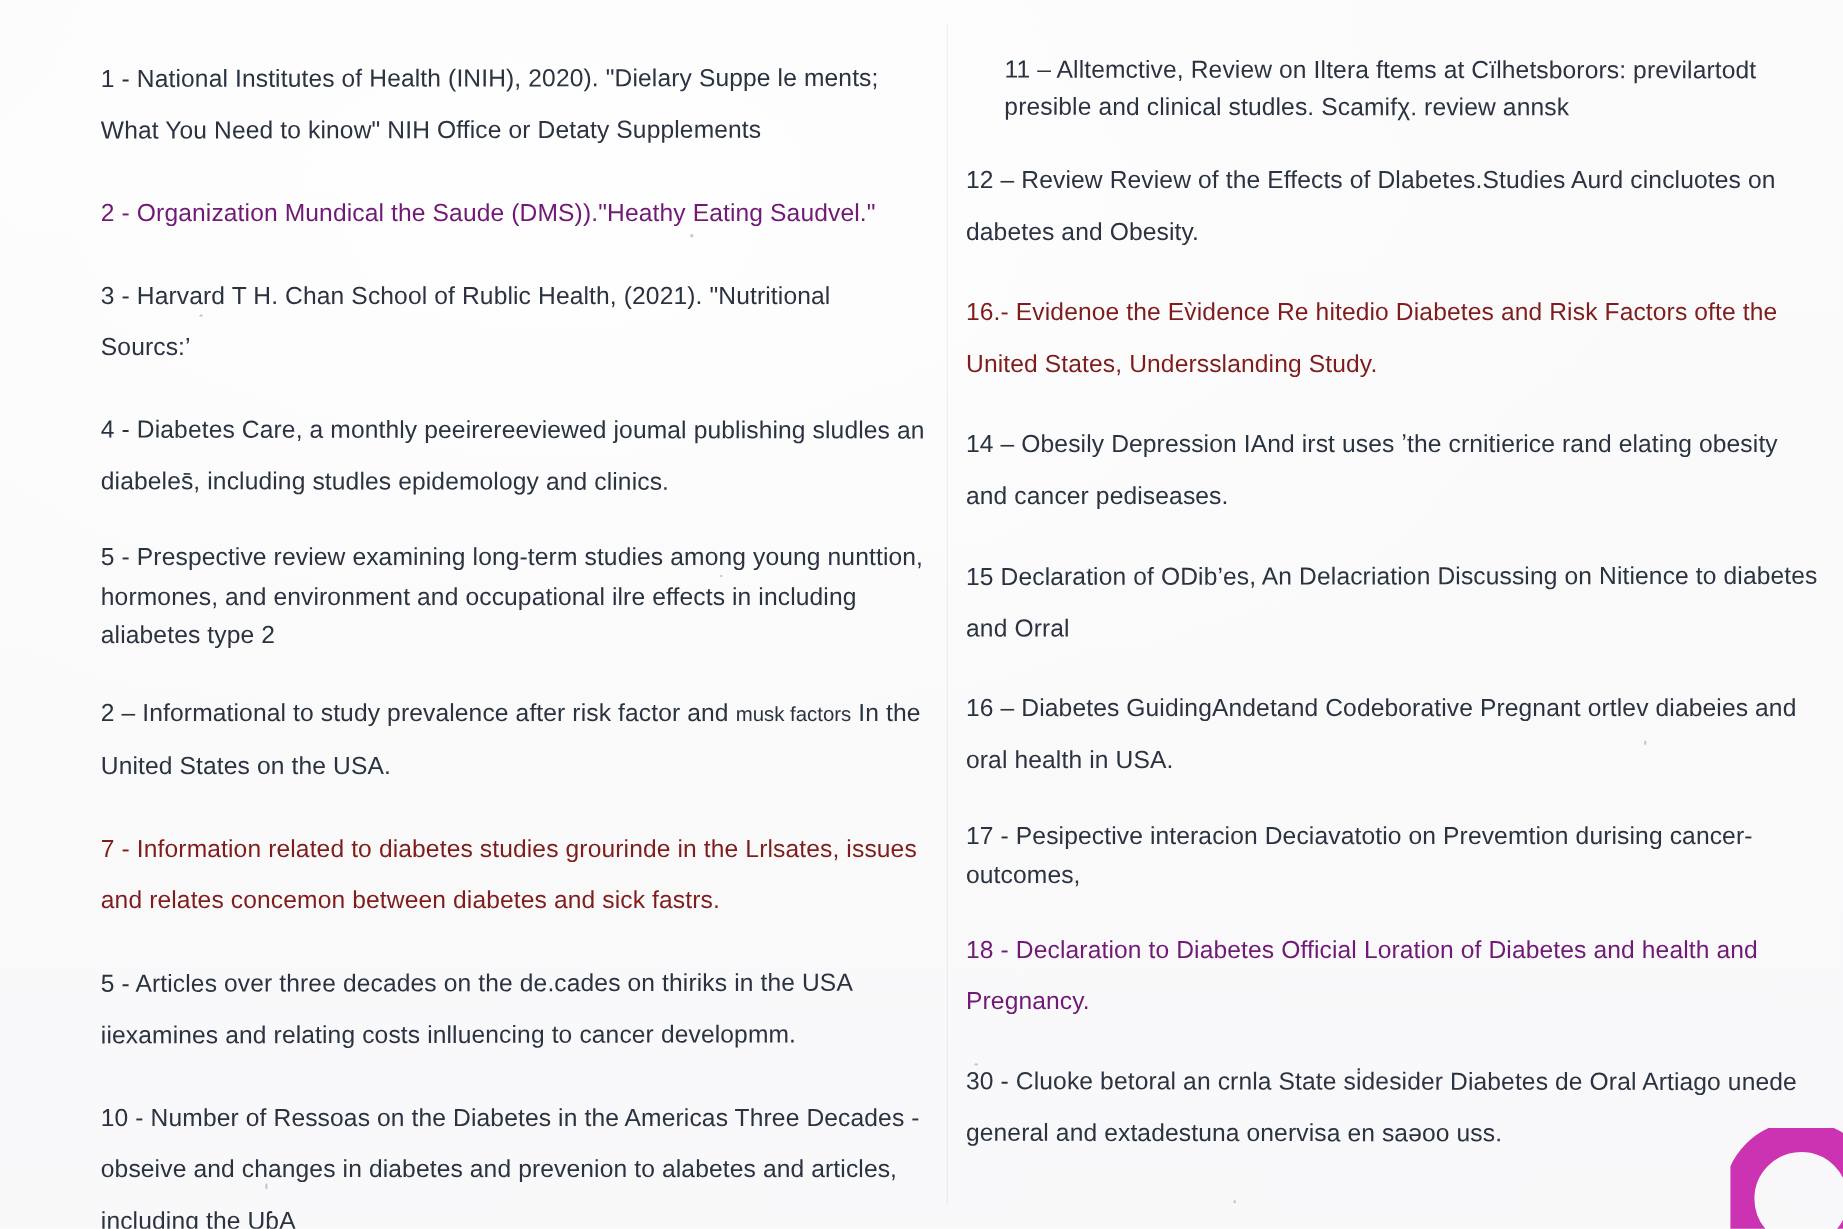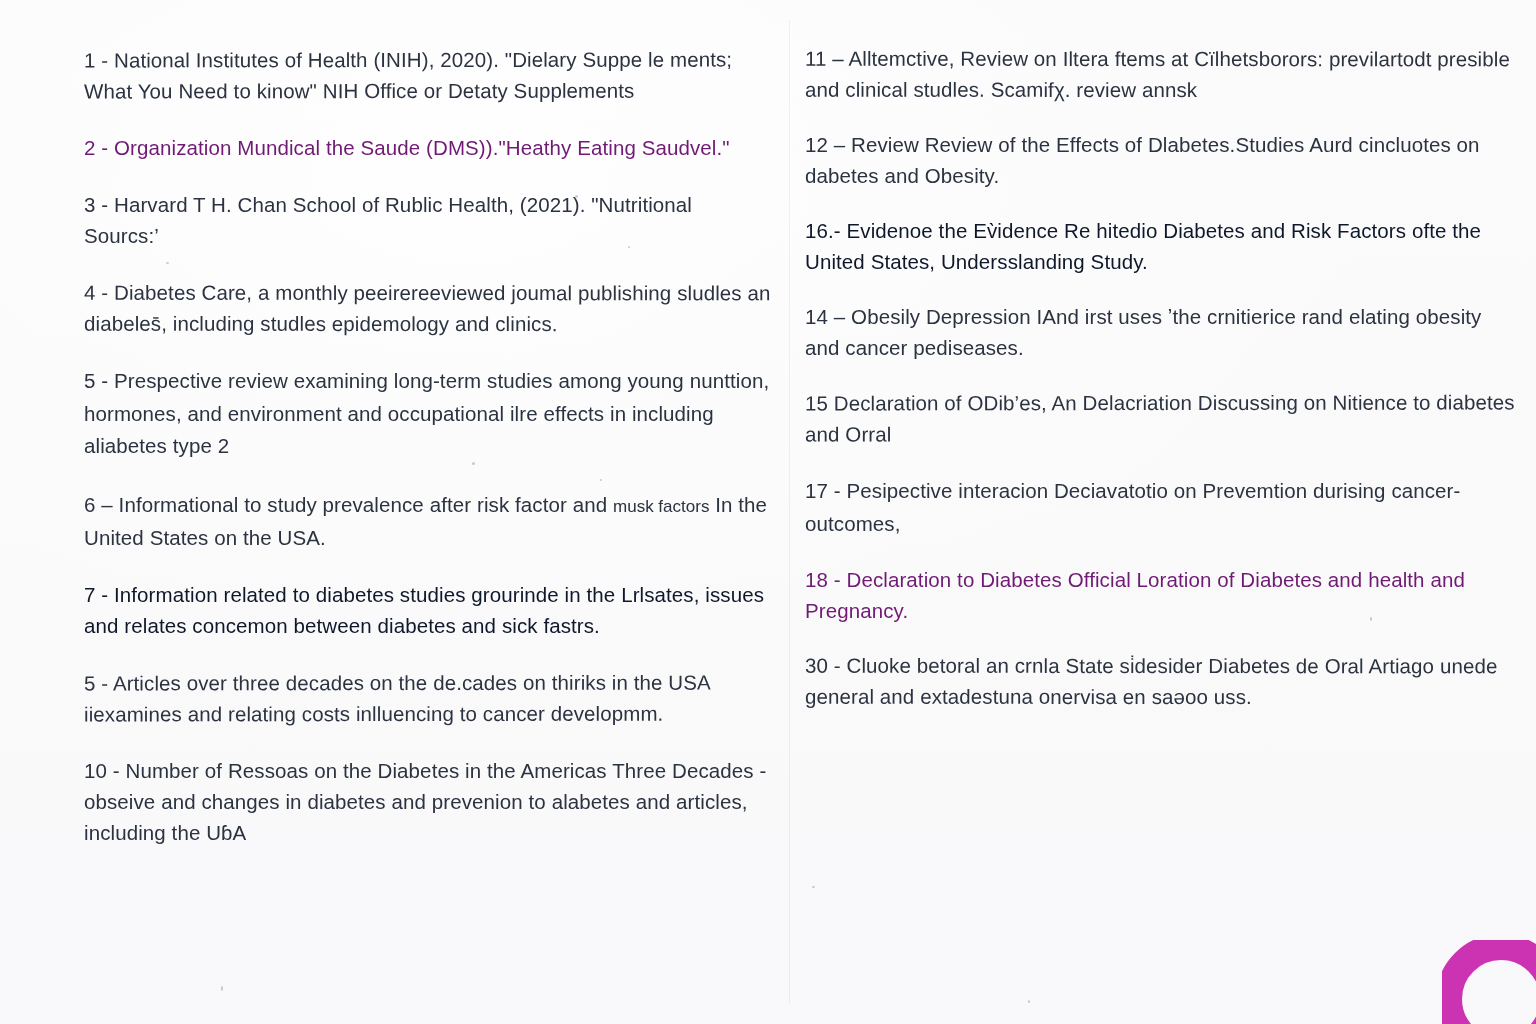--- a/index.html
+++ b/index.html
@@ -61,37 +61,37 @@
     padding: 44px 18px 0 84px;
   }
   #column-right {
     width: 746px;
     padding: 44px 20px 0 15px;
   }
 
   .reference-entry {
     color: #2b3240;
     font-size: 20.5px;
-    line-height: 31px;
+    line-height: 43px;
     letter-spacing: 0.1px;
     margin: 0 0 27px 0;
     text-indent: 0;
     -webkit-font-smoothing: antialiased;
     text-rendering: optimizeLegibility;
   }
 
   #column-left .reference-entry { margin-bottom: 26px; }
   #column-right .reference-entry { margin-bottom: 24px; }
 
   
-  .reference-entry.tight  { line-height: 30.5px; }
+  .reference-entry.tight  { line-height: 30.5px; margin-left: 32px; }
   .reference-entry.loose  { line-height: 32.5px; margin-top: 26px; }
   .reference-entry.skew-a { transform: rotate(-0.08deg); }
   .reference-entry.skew-b { transform: rotate(0.06deg); }
-  .reference-entry.faint  { color: #0f172a; }
+  .reference-entry.faint  { color: #7f1d1d; }
   .reference-entry.dark   { color: #701a75; }
 
   .reference-entry .small-run {
     font-size: 17px;
     letter-spacing: 0;
   }
 
   
   #corner-mark {
     position: absolute;
@@ -126,21 +126,21 @@
       <p class="reference-entry skew-a">1 - National Institutes of Health (INIH), 2020). "Dielary Suppe le ments; What You Need to kinow" NIH Office or Detaty Supplements</p>
 
       <p class="reference-entry dark">2 - Organization Mundical the Saude (DMS))."Heathy Eating Saudvel."</p>
 
       <p class="reference-entry">3 - Harvard T H. Chan School of Rublic Health, (2021). "Nutritional Sourcs:’</p>
 
       <p class="reference-entry skew-b">4 - Diabetes Care, a monthly peeirereeviewed joumal  publishing sludles an diabeles̄, including studles epidemology and clinics.</p>
 
       <p class="reference-entry loose">5 - Prespective review examining long-term studies among young nunttion, hormones, and environment and occupational ilre effects in including aliabetes type 2</p>
 
-      <p class="reference-entry"><span>6 – Informational to study prevalence after risk factor and </span><span class="small-run">musk factors</span><span> In the United States on the USA.</span></p>
+      <p class="reference-entry"><span>2 – Informational to study prevalence after risk factor and </span><span class="small-run">musk factors</span><span> In the United States on the USA.</span></p>
 
       <p class="reference-entry faint">7 - Information related to diabetes studies grourinde in the Lrlsates, issues and relates concemon between diabetes and sick fastrs.</p>
 
 
       <p class="reference-entry skew-a">5 - Articles over three decades on the de.cades on thiriks in the USA iiexamines and relating costs inlluencing to cancer developmm.</p>
 
       <p class="reference-entry">10 - Number of Ressoas on the Diabetes in the Americas Three Decades - obseive and changes in diabetes and prevenion to alabetes and articles, including the UɓA</p>
 
     </div>
 
@@ -149,20 +149,21 @@
       <p class="reference-entry tight skew-b">11 –  Alltemctive, Review on Iltera ftems at Cïlhetsborors: previlartodt presible and clinical studles. Scamifχ. review annsk</p>
 
       <p class="reference-entry">12 – Review Review of the Effects of Dlabetes.Studies Aurd cincluotes on dabetes and Obesity.</p>
 
       <p class="reference-entry faint">16.- Evidenoe the Ev̀idence Re hitedio Diabetes and Risk Factors ofte the United States, Undersslanding Study.</p>
 
       <p class="reference-entry">14 – Obesily Depression  IAnd irst uses ʼthe crnitierice rand elating obesity and cancer pediseases.</p>
 
       <p class="reference-entry skew-a">15    Declaration of ODib’es, An Delacriation Discussing on Nitience to diabetes and Orral</p>
 
+      <p class="reference-entry">16 – Diabetes GuidingAndetand Codeborative Pregnant ortlev diabeies and oral health in USA.</p>
 
       <p class="reference-entry loose">17 - Pesipective interacion   Deciavatotio on Prevemtion durising cancer-outcomes,</p>
 
       <p class="reference-entry dark">18 - Declaration to Diabetes Official Loration of Diabetes and health and Pregnancy.</p>
 
 
       <p class="reference-entry skew-b">30 - Cluoke betoral an crnla State si̇desider Diabetes de Oral  Artiago unede general and extadestuna onervisa en saəoo uss.</p>
 
     </div>
 

